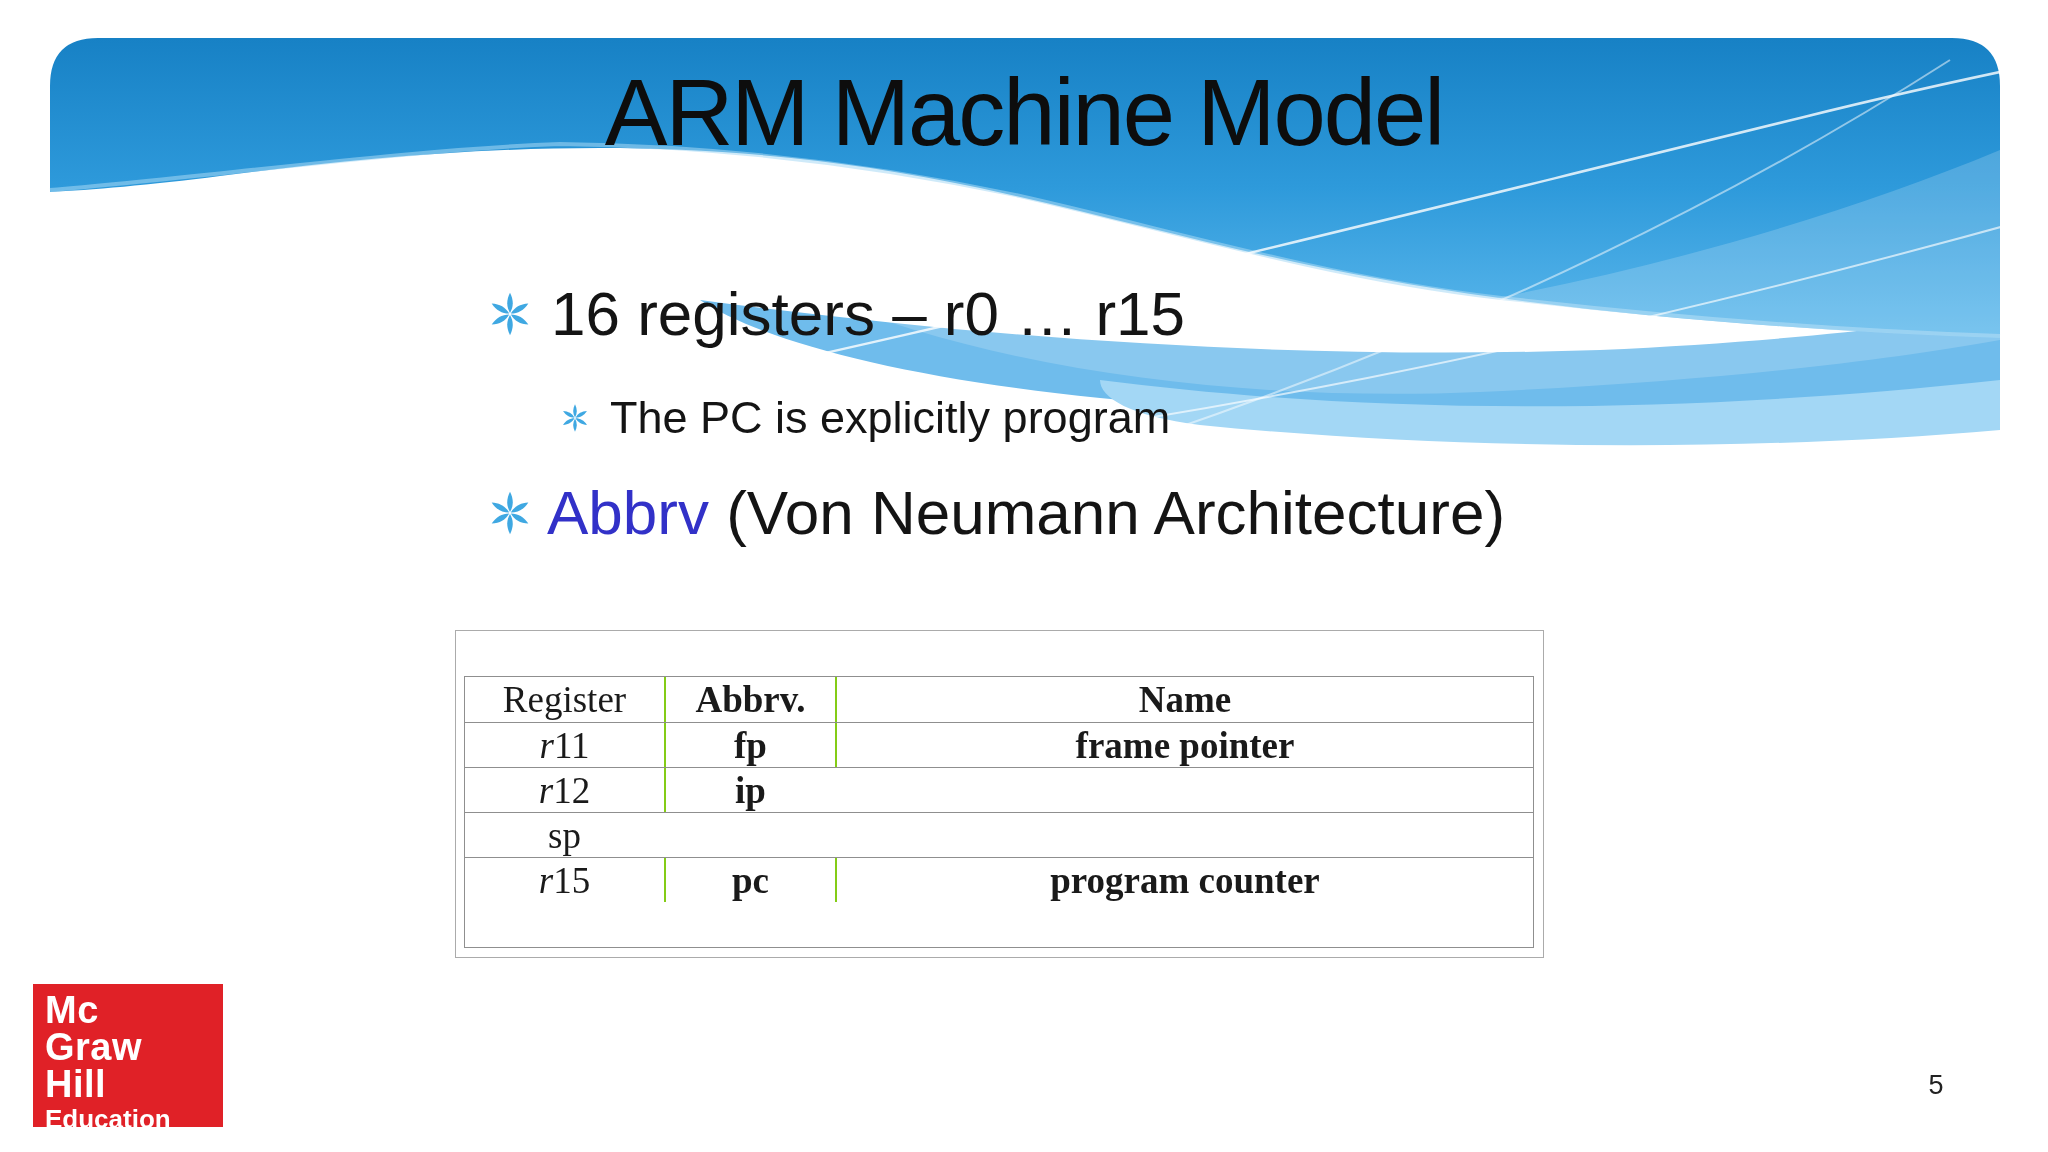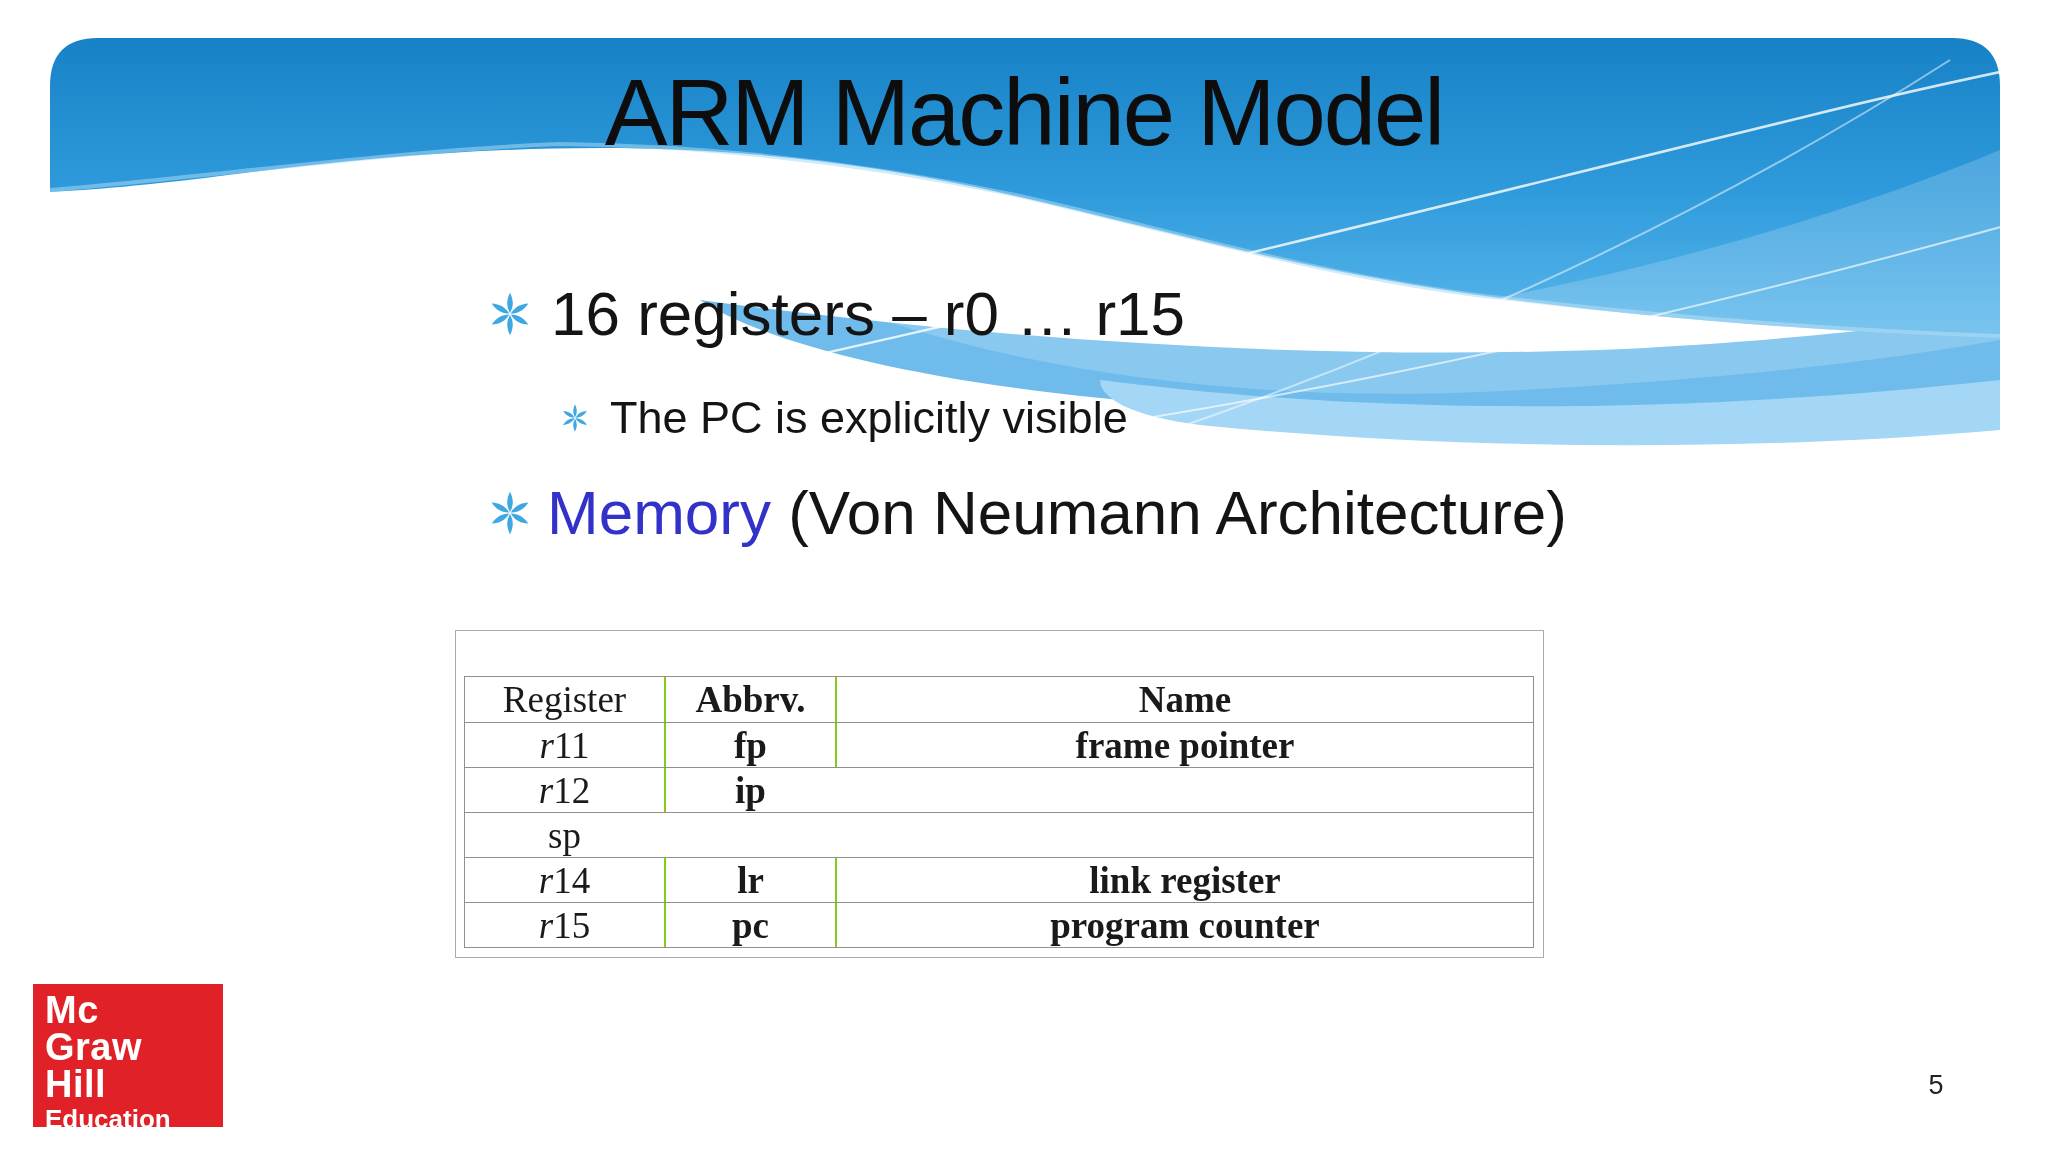--- a/index.html
+++ b/index.html
@@ -110,30 +110,30 @@
   </span>
   <span>16 registers – r0 … r15</span>
 </div>
 
 <div class="bullet bsub">
   <span class="marker">
     <svg width="30" height="30">
         <use href="#ast" width="30" height="30"></use>
       </svg>
   </span>
-  <span>The PC is explicitly visible</span>
+  <span>The PC is explicitly program</span>
 </div>
 
 <div class="bullet b2">
   <span class="marker">
     <svg width="46" height="46">
         <use href="#ast" width="46" height="46"></use>
       </svg>
   </span>
-  <span><span class="hl">Memory</span><span> (Von Neumann Architecture)</span></span>
+  <span><span class="hl">Abbrv</span><span> (Von Neumann Architecture)</span></span>
 </div>
 
 <div class="regtable-outer">
   <div class="regtable-inner">
     <div class="trow">
       <div class="tcell">Register</div>
       <div class="tcell">Abbrv.</div>
       <div class="tcell">Name</div>
     </div>
     <div class="trow">
@@ -147,27 +147,20 @@
       <div class="tcell">
           <span class="reg-name">r12</span>
         </div>
       <div class="tcell">ip</div>
     </div>
     <div class="trow">
       <div class="tcell">sp</div>
     </div>
     <div class="trow">
       <div class="tcell">
-          <span class="reg-name">r14</span>
-        </div>
-      <div class="tcell">lr</div>
-      <div class="tcell">link register</div>
-    </div>
-    <div class="trow">
-      <div class="tcell">
           <span class="reg-name">r15</span>
         </div>
       <div class="tcell">pc</div>
       <div class="tcell">program counter</div>
     </div>
   </div>
 </div>
 
 <div class="logo">
   <div class="l-big">Mc</div>

